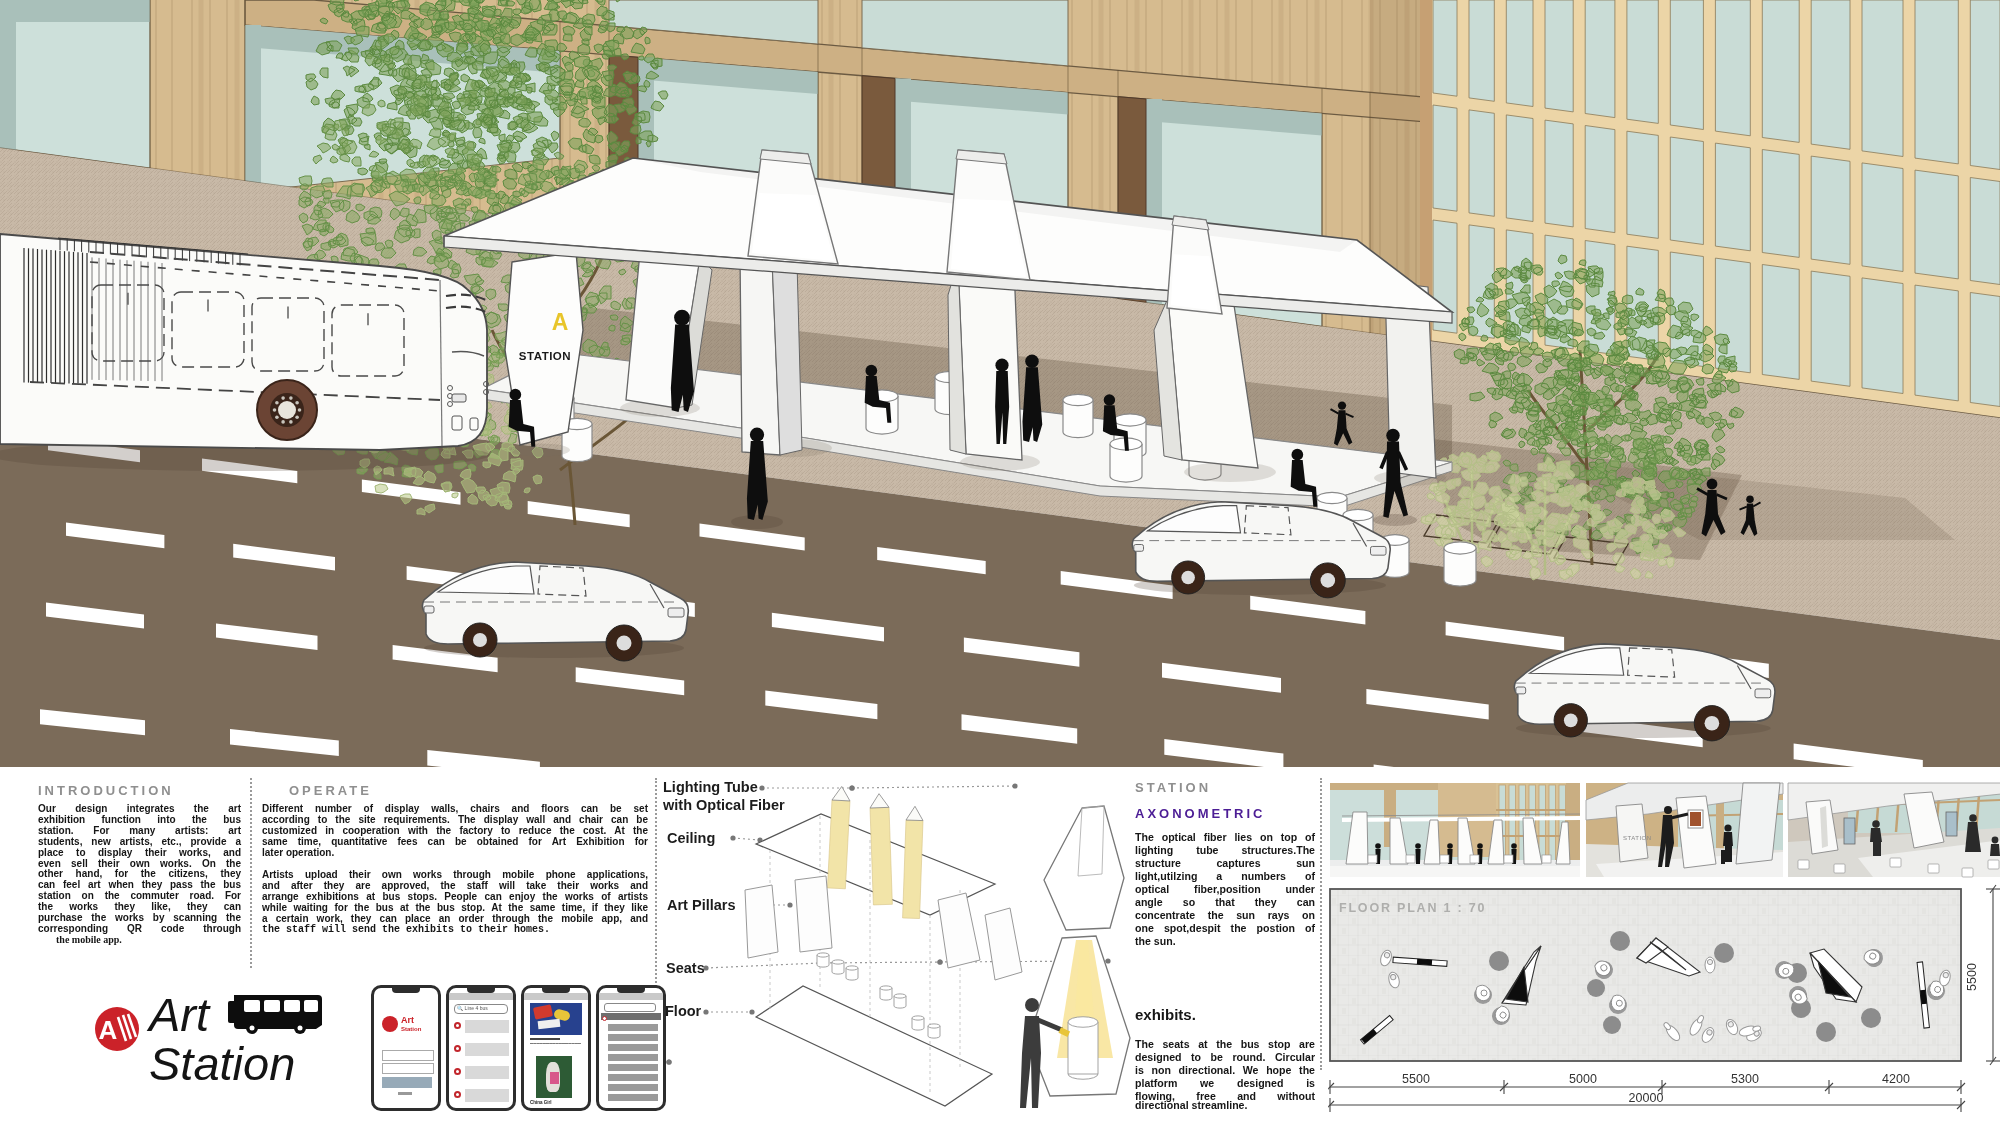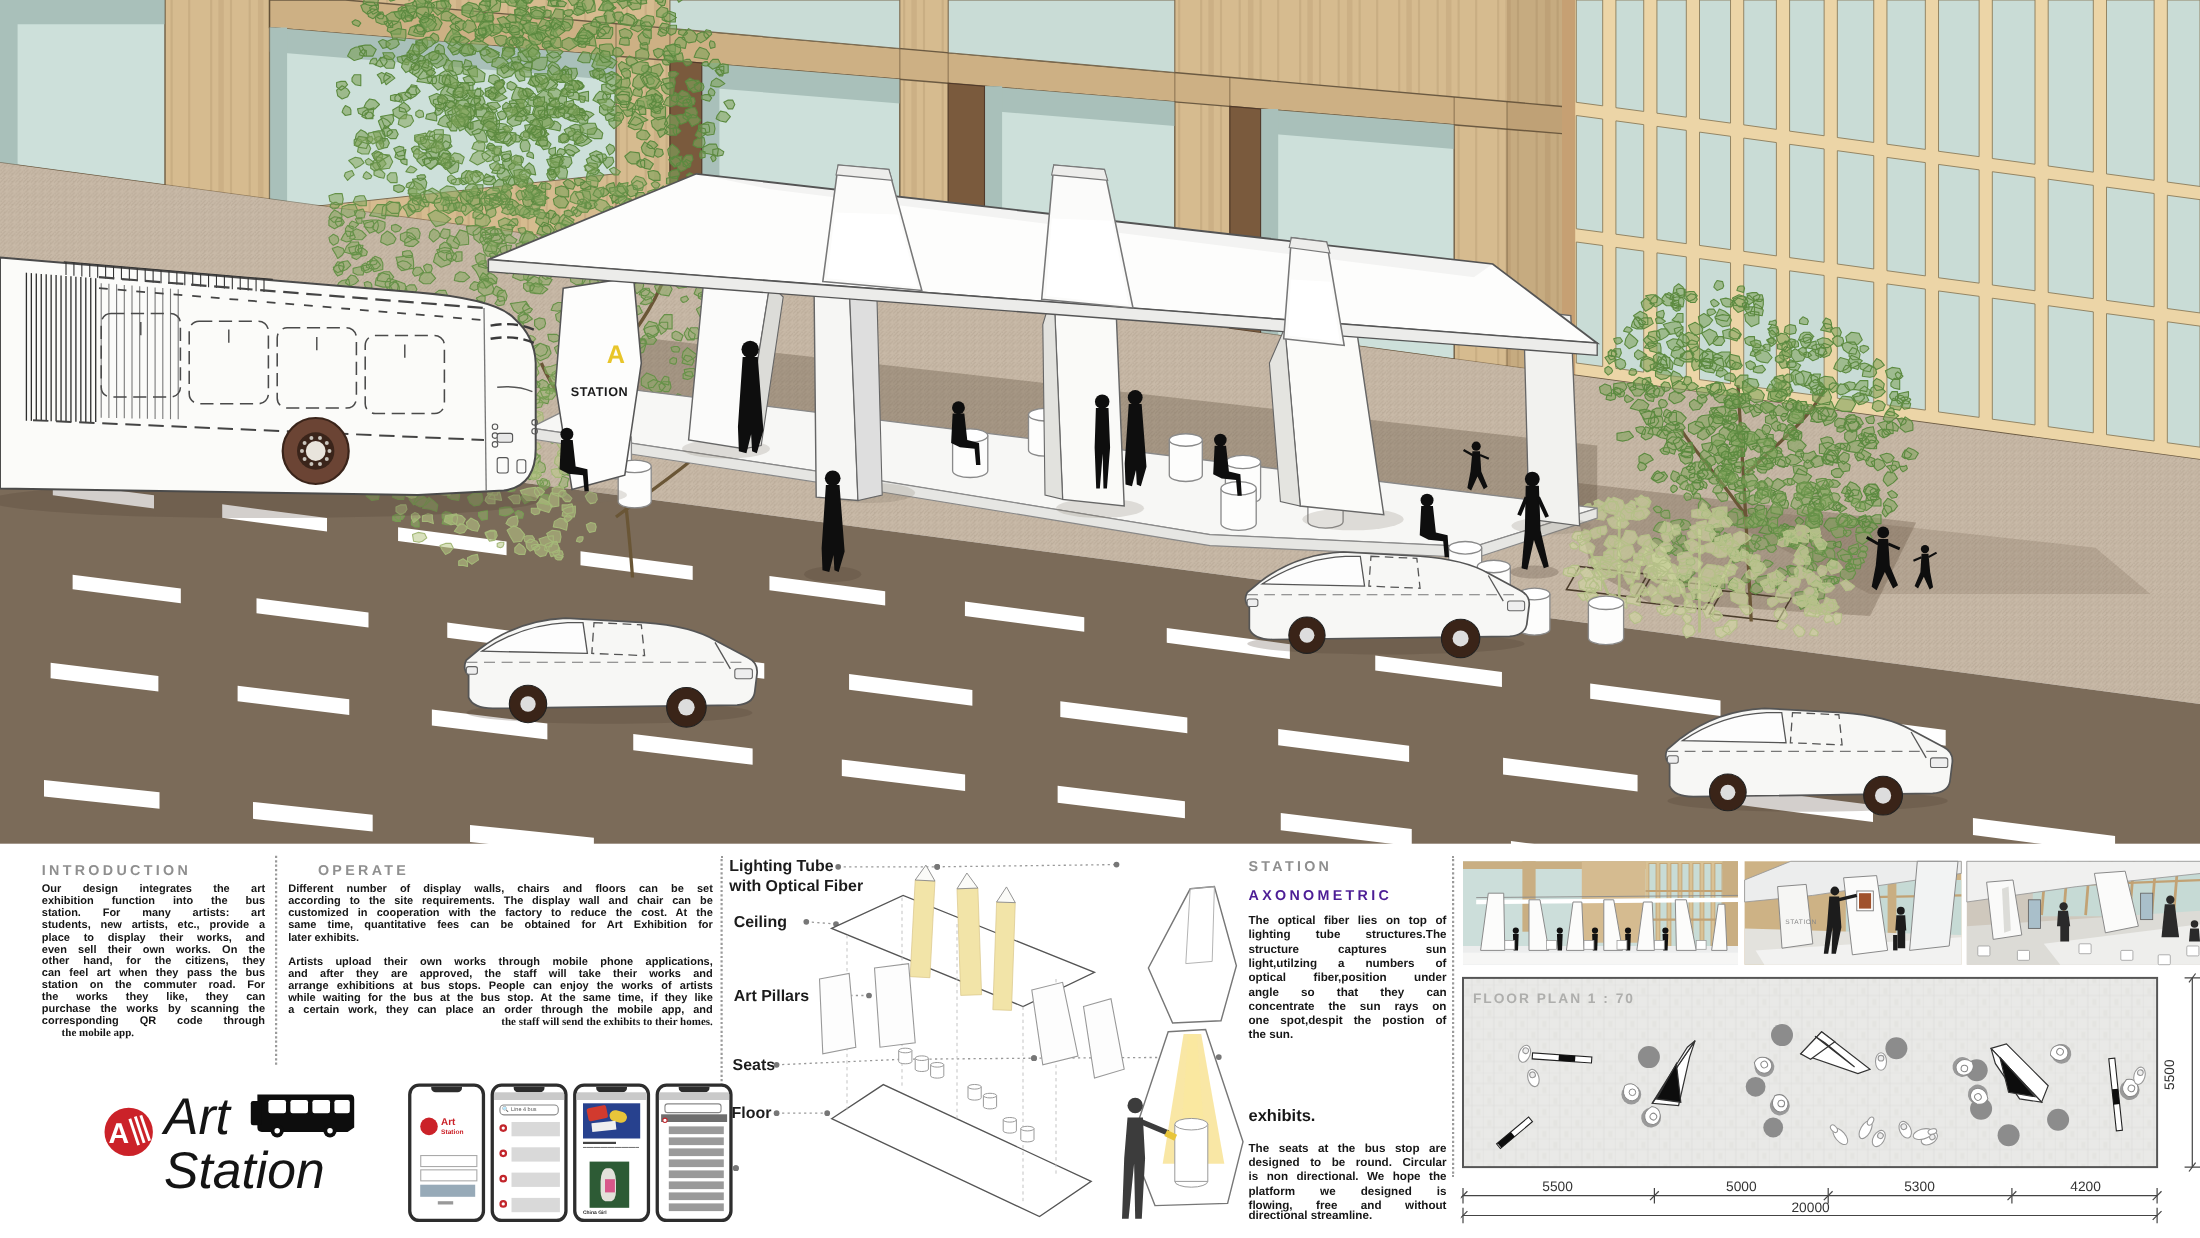--- a/index.html
+++ b/index.html
@@ -445,23 +445,23 @@
 </svg>
 <div style="position:absolute;left:0;top:767px;width:2000px;height:358px;background:#ffffff;"></div>
 <div style="position:absolute;left:250px;top:778px;height:190px;border-left:2px dotted #9a9a9a;"></div>
 <div style="position:absolute;left:655px;top:778px;height:292px;border-left:2px dotted #9a9a9a;"></div>
 <div style="position:absolute;left:1320px;top:778px;height:292px;border-left:2px dotted #9a9a9a;"></div>
 <div style="position:absolute;left:38px;top:783px;font-family:'Liberation Sans',sans-serif;font-weight:bold;font-size:13px;letter-spacing:3px;color:#8f8f8f;">INTRODUCTION</div>
 <div style="position:absolute;left:262px;top:783px;font-family:'Liberation Sans',sans-serif;font-weight:bold;font-size:13px;letter-spacing:3px;color:#8f8f8f;margin-left:27px;">OPERATE</div>
 <div style="position:absolute;left:38px;top:804px;width:203px;font-family:'Liberation Sans',sans-serif;font-weight:bold;font-size:10.0px;line-height:10.9px;color:#161616;text-align:justify;text-align-last:justify;">Our design integrates the art<br>exhibition function into the bus<br>station. For many artists: art<br>students, new artists, etc., provide a<br>place to display their works, and<br>even sell their own works. On the<br>other hand, for the citizens, they<br>can feel art when they pass the bus<br>station on the commuter road. For<br>the works they like, they can<br>purchase the works by scanning the<br>corresponding QR code through</div>
     <div style="position:absolute;left:56px;top:934.8px;width:203px;font-family:Liberation Serif, serif;font-weight:bold;font-size:10.0px;line-height:10.9px;color:#161616;">the mobile app.</div>
 <div style="position:absolute;left:262px;top:804px;width:386px;font-family:'Liberation Sans',sans-serif;font-weight:bold;font-size:10.0px;line-height:10.9px;color:#161616;text-align:justify;text-align-last:justify;">Different number of display walls, chairs and floors can be set<br>according to the site requirements. The display wall and chair can be<br>customized in cooperation with the factory to reduce the cost. At the<br>same time, quantitative fees can be obtained for Art Exhibition for</div>
-    <div style="position:absolute;left:262px;top:847.6px;width:386px;font-family:'Liberation Sans',sans-serif;font-weight:bold;font-size:10.0px;line-height:10.9px;color:#161616;">later exhibits.</div>
+    <div style="position:absolute;left:262px;top:847.6px;width:386px;font-family:'Liberation Sans',sans-serif;font-weight:bold;font-size:10.0px;line-height:10.9px;color:#161616;">later operation.</div>
 <div style="position:absolute;left:262px;top:870px;width:386px;font-family:'Liberation Sans',sans-serif;font-weight:bold;font-size:10.0px;line-height:10.9px;color:#161616;text-align:justify;text-align-last:justify;">Artists upload their own works through mobile phone applications,<br>and after they are approved, the staff will take their works and<br>arrange exhibitions at bus stops. People can enjoy the works of artists<br>while waiting for the bus at the bus stop. At the same time, if they like<br>a certain work, they can place an order through the mobile app, and</div>
-    <div style="position:absolute;left:262px;top:924.5px;width:386px;font-family:Liberation Serif, serif;font-weight:bold;font-size:10.0px;line-height:10.9px;color:#161616;text-align:right;">the staff will send the exhibits to their homes.</div>
+    <div style="position:absolute;left:262px;top:924.5px;width:386px;font-family:Liberation Mono, monospace;font-weight:bold;font-size:10.0px;line-height:10.9px;color:#161616;">the staff will send the exhibits to their homes.</div>
 <div style="position:absolute;left:1135px;top:780px;font-family:'Liberation Sans',sans-serif;font-weight:bold;font-size:13px;letter-spacing:3px;color:#8f8f8f;">STATION</div>
 <div style="position:absolute;left:1135px;top:806px;font-family:'Liberation Sans',sans-serif;font-weight:bold;font-size:13px;letter-spacing:3px;color:#4c1d95;">AXONOMETRIC</div>
 <div style="position:absolute;left:1135px;top:831px;width:180px;font-family:'Liberation Sans',sans-serif;font-weight:bold;font-size:10.6px;line-height:13.0px;color:#161616;text-align:justify;text-align-last:justify;">The optical fiber lies on top of<br>lighting tube structures.The<br>structure captures sun<br>light,utilzing a numbers of<br>optical fiber,position under<br>angle so that they can<br>concentrate the sun rays on<br>one spot,despit the postion of</div>
     <div style="position:absolute;left:1135px;top:935.0px;width:180px;font-family:'Liberation Sans',sans-serif;font-weight:bold;font-size:10.6px;line-height:13.0px;color:#161616;">the sun.</div>
     <div style="position:absolute;left:1135px;top:1008.0px;width:180px;font-family:'Liberation Sans',sans-serif;font-weight:bold;font-size:15px;line-height:13.0px;color:#161616;">exhibits.</div>
 <div style="position:absolute;left:1135px;top:1038px;width:180px;font-family:'Liberation Sans',sans-serif;font-weight:bold;font-size:10.6px;line-height:13.0px;color:#161616;text-align:justify;text-align-last:justify;">The seats at the bus stop are<br>designed to be round. Circular<br>is non directional. We hope the<br>platform we designed is<br>flowing, free and without</div>
     <div style="position:absolute;left:1135px;top:1099.0px;width:180px;font-family:'Liberation Sans',sans-serif;font-weight:bold;font-size:10.6px;line-height:13.0px;color:#161616;">directional streamline.</div>
 <svg width="680" height="160" viewBox="0 0 680 160" style="position:absolute;left:0;top:965px;">
       <circle cx="117" cy="64" r="22" fill="#cb2229"></circle>
       <text x="108" y="74" font-family="Liberation Sans,sans-serif" font-weight="bold" font-size="26" fill="#ffffff" text-anchor="middle">A</text>

